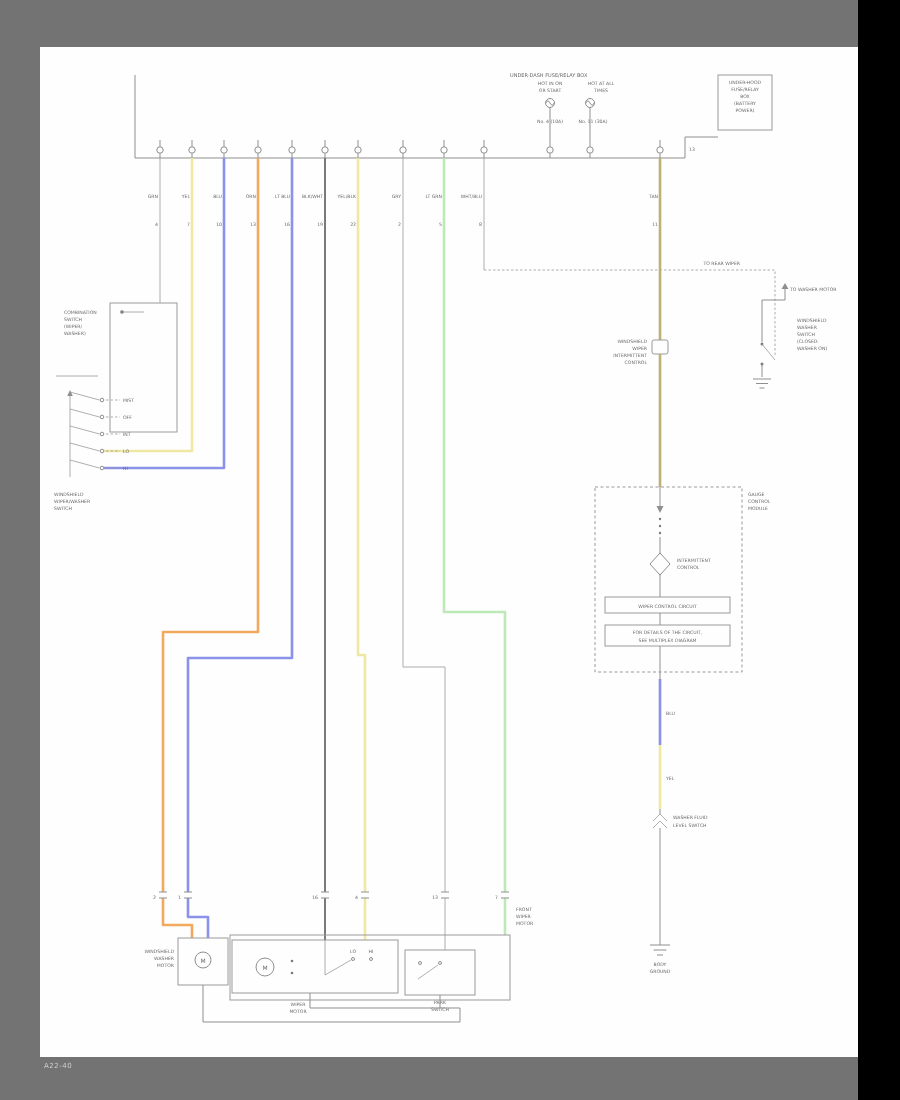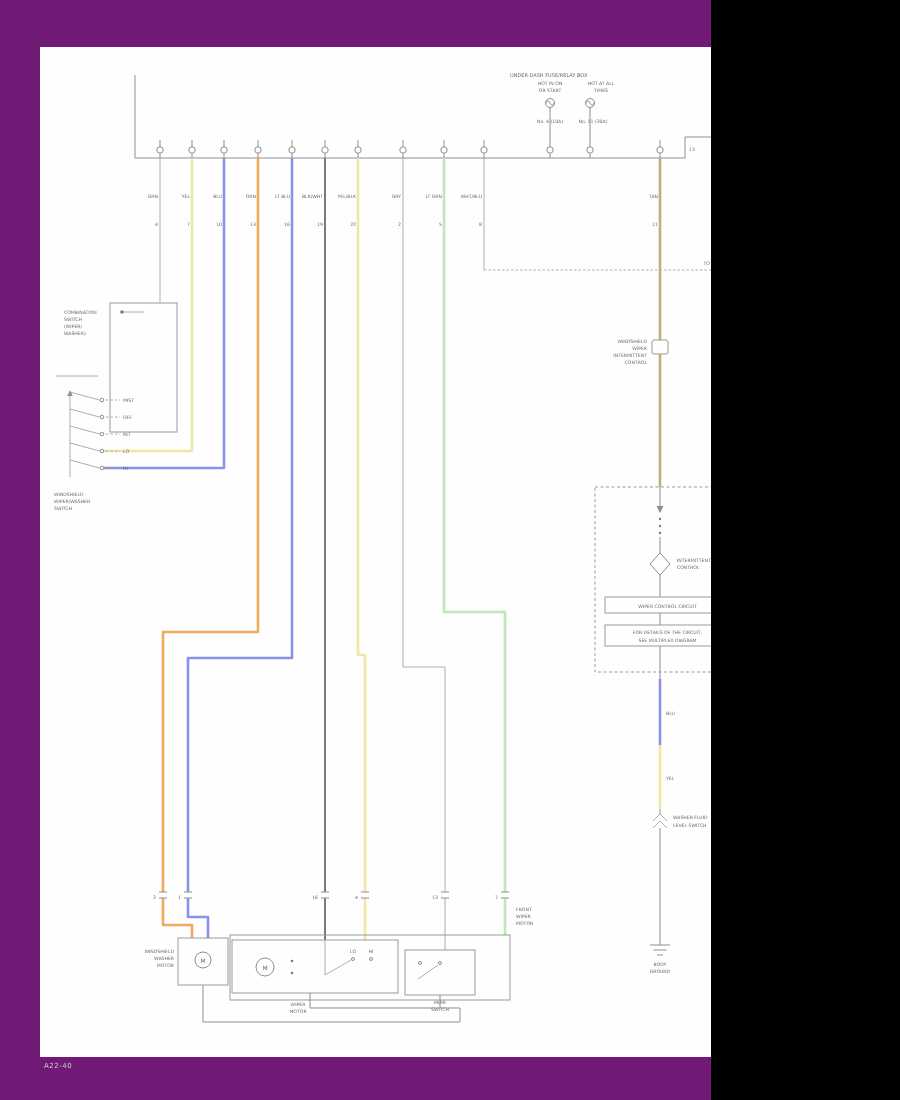--- a/index.html
+++ b/index.html
@@ -1,16 +1,16 @@
 <!DOCTYPE html>
 <html><head>
 <meta charset="utf-8">
 <style>
   html,body{margin:0;padding:0;background:#000;}
-  .stage{position:relative;width:711px;height:1100px;background:#701a75;overflow:hidden;}
+  .stage{position:relative;width:858px;height:1100px;background:#737373;overflow:hidden;}
   .sheet{position:absolute;left:40px;top:47px;width:820px;height:1010px;background:#fefefe;}
   .pagelabel{position:absolute;left:44px;top:1062px;color:#cfcfcf;
     font:7px "DejaVu Sans",sans-serif;letter-spacing:.5px;}
   svg{display:block;}
   text{font-family:"DejaVu Sans",sans-serif;fill:#6a6a6a;}
   .t{font-size:4.6px;}
   .t5{font-size:5px;}
   .tm{font-size:6px;}
   .ln{stroke:#8f8f8f;stroke-width:1;fill:none;}
   .lnthin{stroke:#9a9a9a;stroke-width:.8;fill:none;}

